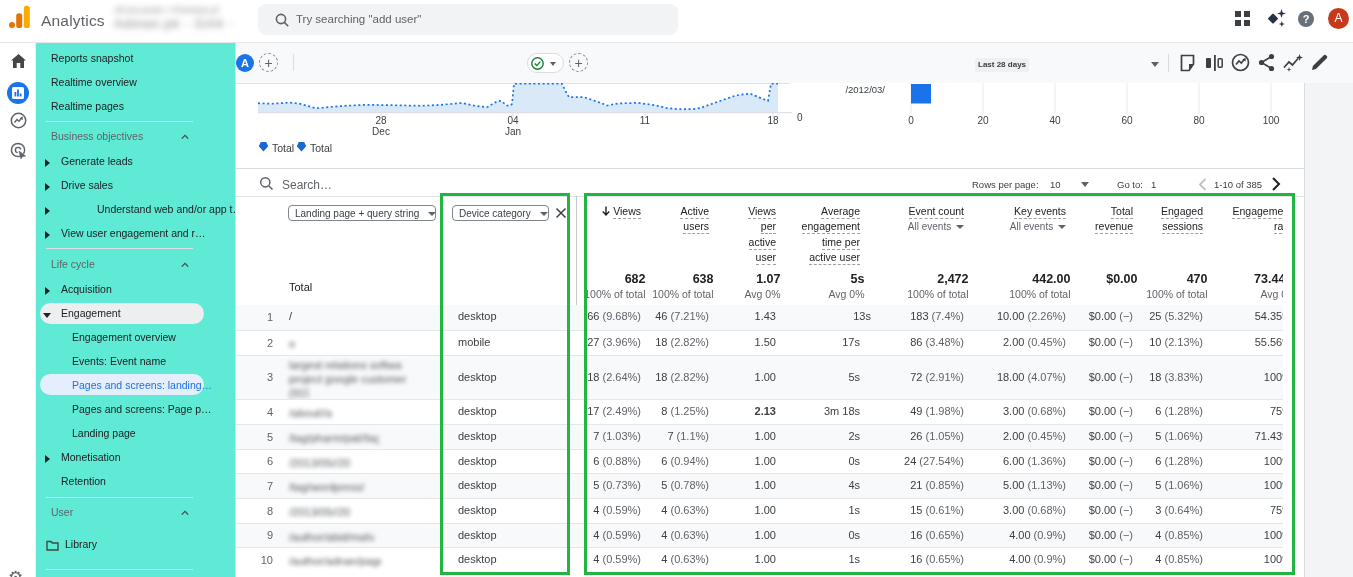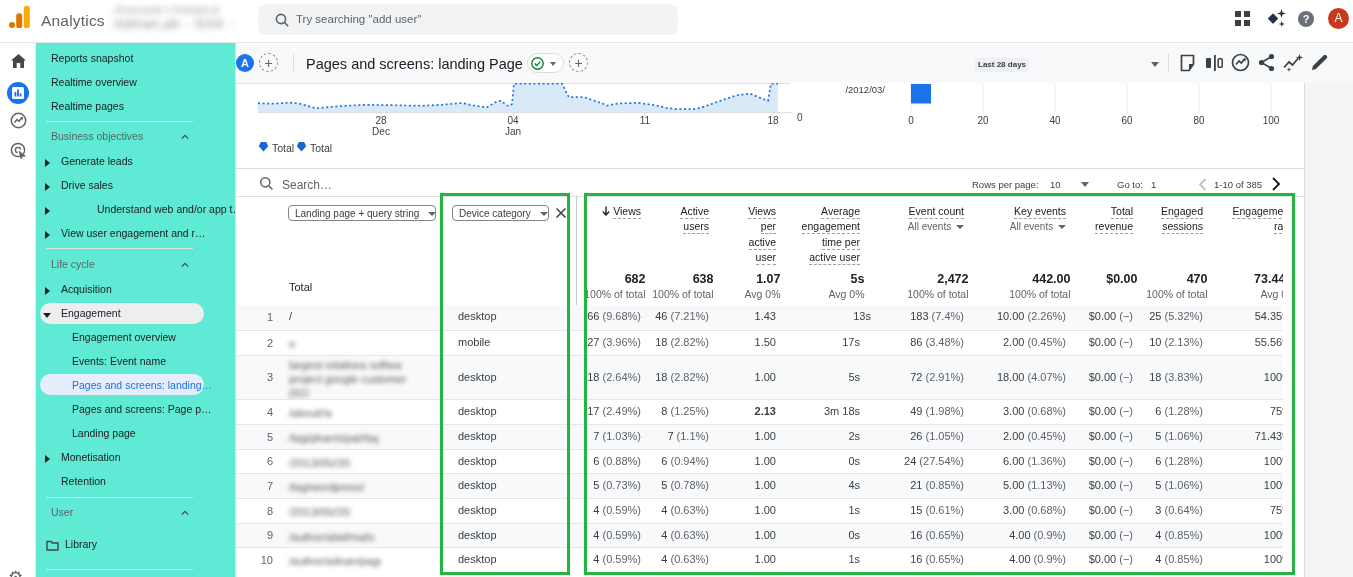--- a/index.html
+++ b/index.html
@@ -147,21 +147,20 @@
 <svg class="abs" style="left:10px;top:497px" width="13" height="11" viewBox="0 0 13 11">
         <path d="M1 1.5 H5 L6.3 3 H12 V10 H1 Z" fill="none" stroke="#444746" stroke-width="1.4"></path>
       </svg>
 <div class="navitem" style="left:29px;top:495px;">Library</div>
 <div class="navdiv" style="top:526px;"></div>
 </div>
 <div id="hband">
 <div class="abs" style="left:0px;top:11px;width:18px;height:18px;border-radius:50%;background:#1a73e8;color:#fff;font-size:11px;font-weight:bold;text-align:center;line-height:18px;">A</div>
 <div class="abs" style="left:23px;top:10px;width:19px;height:19px;border-radius:50%;border:1px dashed #80868b;color:#5f6368;font-size:14px;text-align:center;line-height:18px;">+</div>
 <div class="abs" style="left:57px;top:11px;width:1px;height:17px;background:#dadce0;"></div>
-<div class="abs txt" style="left:70px;top:13px;font-size:14.5px;color:#202124;">Pages and screens: landing Page</div>
 <div class="abs" style="left:291px;top:10px;width:37px;height:20px;border-radius:10px;border:1px solid #dadce0;background:#fff;">
         <svg class="abs" style="left:3px;top:3px" width="13" height="13" viewBox="0 0 13 13">
           <circle cx="6.5" cy="6.5" r="5.7" fill="none" stroke="#188038" stroke-width="1.4"></circle>
           <path d="M3.8 6.6 L5.8 8.6 L9.3 4.6" fill="none" stroke="#188038" stroke-width="1.4"></path>
         </svg>
         <div class="navarrow" style="left:22px;top:8px;border-left:3.5px solid transparent;border-right:3.5px solid transparent;border-top:4.5px solid #5f6368;"></div>
       </div>
 <div class="abs" style="left:333px;top:10px;width:19px;height:19px;border-radius:50%;border:1px dashed #80868b;color:#5f6368;font-size:14px;text-align:center;line-height:18px;">+</div>
 <div class="abs txt" style="left:739px;top:15px;background:#eef0f3;border-radius:2px;padding:0 3px;font-size:8px;font-weight:bold;color:#3c4043;line-height:14px;">Last 28 days</div>
 <div class="abs txt" style="left:795px;top:15px;font-size:9.8px;color:#202124;margin-top:31px;">22 Dec 2025 - 18 Jan 2026</div>

